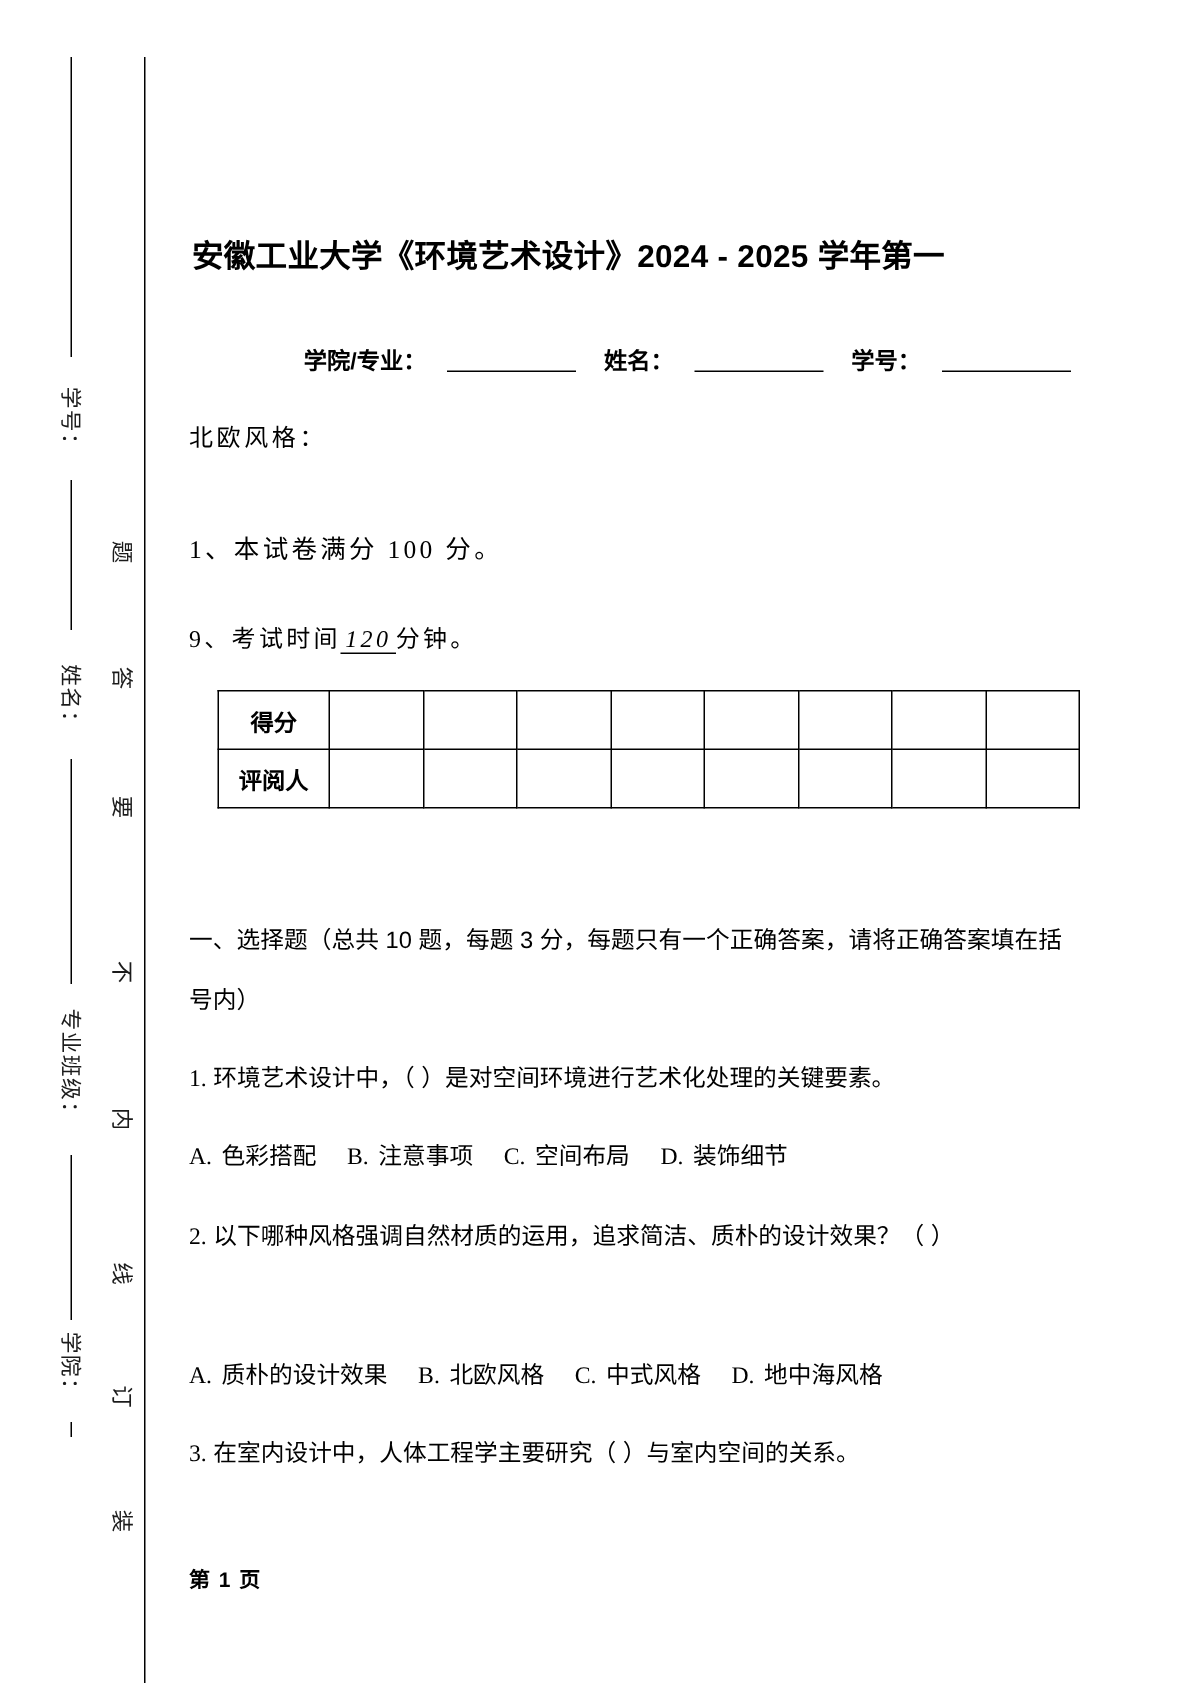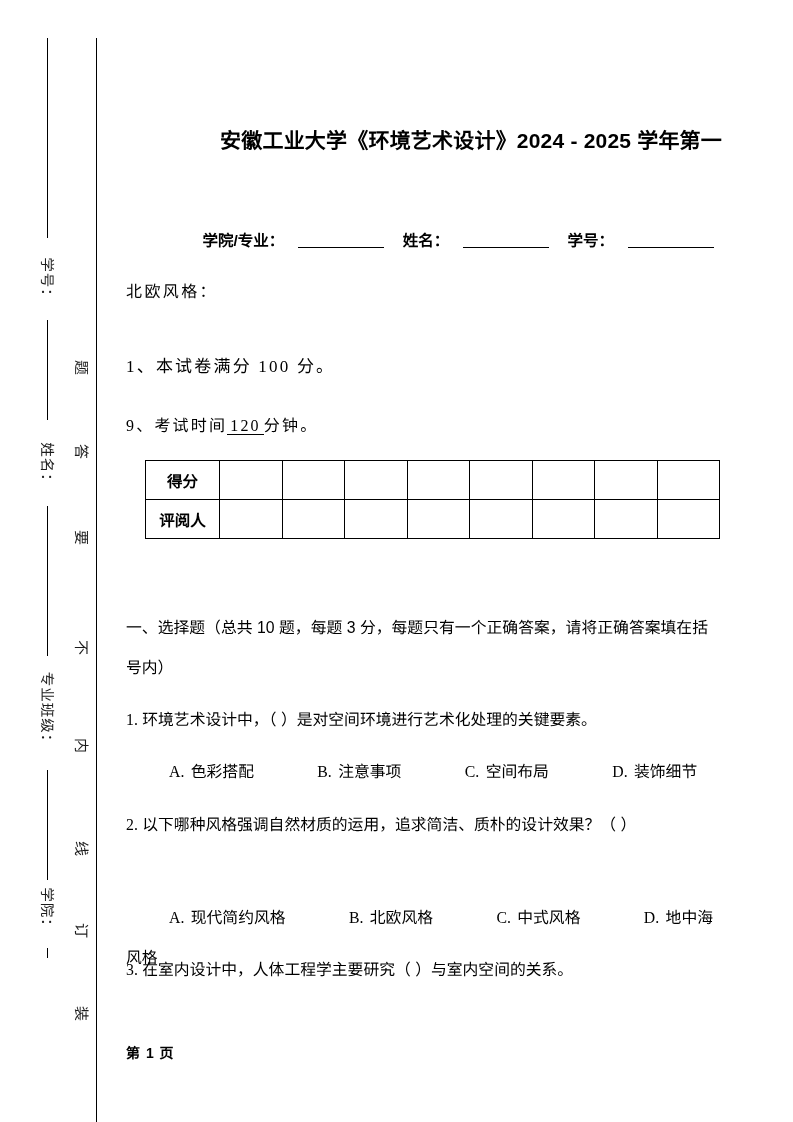--- a/index.html
+++ b/index.html
@@ -104,21 +104,21 @@
     left: 0;
     top: 122px;
     width: 596px;
     text-align: center;
     font-family: "Liberation Sans", "DejaVu Sans", sans-serif;
     font-weight: bold;
     font-size: 21px;
     line-height: 38px;
     letter-spacing: 0.2px;
   }
-  .doc-title .l1 { display: block; text-align: right; padding-left: 2px; }
+  .doc-title .l1 { display: block; text-align: left; padding-left: 2px; margin-top: 31px; }
   .doc-title .l2 { display: block; text-align: center; }
 
   .fields-line {
     position: absolute;
     left: 28px;
     top: 228px;
     width: 560px;
     font-family: "Liberation Sans", "DejaVu Sans", sans-serif;
     font-weight: bold;
     font-size: 15.5px;
@@ -151,20 +151,21 @@
   .notice-2 {
     position: absolute;
     left: 0;
     top: 412px;
     font-size: 16px;
     letter-spacing: 2.2px;
   }
   .u-val {
     border-bottom: 1.4px solid #000;
     padding: 0 3px;
+    font-style: italic;
   }
 
   
   .score-table {
     position: absolute;
     left: 19px;
     top: 460px;
     border-collapse: collapse;
     table-layout: fixed;
     width: 566px;
@@ -211,21 +212,21 @@
     left: 0;
     width: 588px;
     font-family: "Liberation Sans", "DejaVu Sans", sans-serif;
     font-size: 15.8px;
     line-height: 40px;
   }
   .opts .lab {
     font-family: "Liberation Serif", "DejaVu Serif", serif;
     margin-right: 2px;
   }
-  .opts .opt { margin-right: 16px; margin-left: 43px; }
+  .opts .opt { margin-right: 16px; }
 
   #q1 { top: 700px; }
   #q1opts { top: 752px; }
   #q2 { top: 805px; }
   #q2opts { top: 898px; }
   #q3 { top: 950px; }
 
   .footer {
     position: absolute;
     left: 0;
@@ -322,21 +323,21 @@
     <div class="opts" id="q1opts">
       <span class="opt"><span class="lab">A.</span><span> 色彩搭配</span></span>
       <span class="opt"><span class="lab">B.</span><span> 注意事项</span></span>
       <span class="opt"><span class="lab">C.</span><span> 空间布局</span></span>
       <span class="opt"><span class="lab">D.</span><span> 装饰细节</span></span>
     </div>
 
     <div class="q" id="q2"><span class="num">2.</span><span> 以下哪种风格强调自然材质的运用，追求简洁、质朴的设计效果？（   ）</span></div>
 
     <div class="opts" id="q2opts">
-      <span class="opt"><span class="lab">A.</span><span> 现代简约风格</span></span>
+      <span class="opt"><span class="lab">A.</span><span> 质朴的设计效果</span></span>
       <span class="opt"><span class="lab">B.</span><span> 北欧风格</span></span>
       <span class="opt"><span class="lab">C.</span><span> 中式风格</span></span>
       <span class="opt"><span class="lab">D.</span><span> 地中海风格</span></span>
     </div>
 
     <div class="q" id="q3"><span class="num">3.</span><span> 在室内设计中，人体工程学主要研究（   ）与室内空间的关系。</span></div>
 
     <div class="footer">第 1 页</div>
 
   </div>

